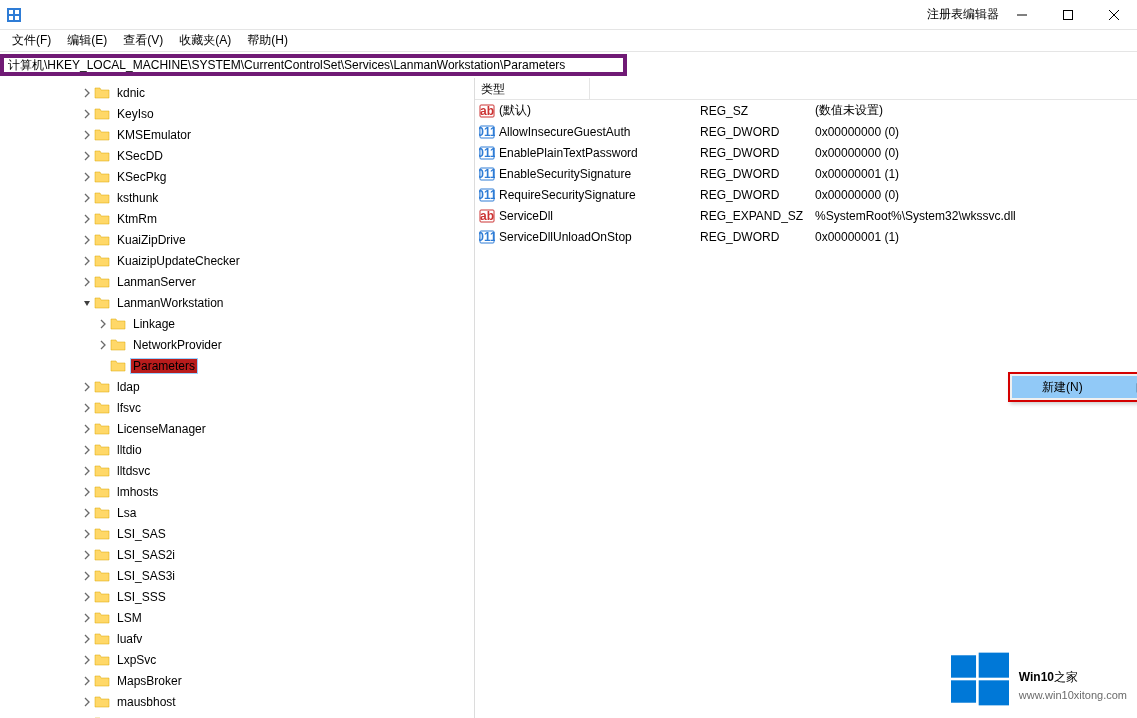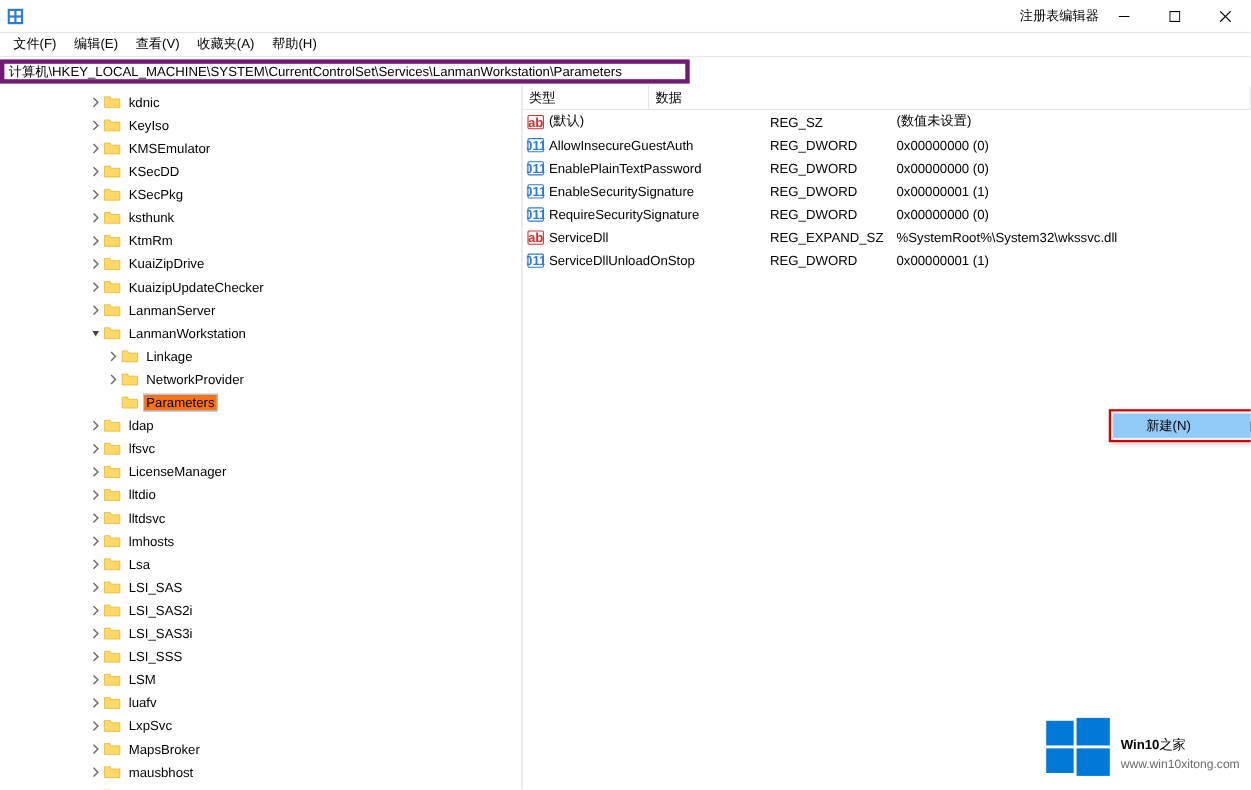--- a/index.html
+++ b/index.html
@@ -13,21 +13,21 @@
 .menuitem { padding: 2px 6px; }
 .addrbar { height: 22px; border: 4px solid #701a75; margin: 2px 4px 2px 0; padding-left: 4px; display: flex; align-items: center; width: 627px; }
 .main { display: flex; height: calc(718px - 30px - 22px - 26px); }
 .treepane { width: 475px; overflow: hidden; border-right: 1px solid #dcdcdc; padding-top: 4px; }
 .tree li { white-space: nowrap; }
 .node { display: flex; align-items: center; height: 20px; }
 .ind { display: inline-block; width: 16px; flex-shrink: 0; }
 .expander { width: 14px; height: 14px; display: inline-flex; align-items: center; justify-content: center; color: #6a6a6a; flex-shrink: 0; }
 .fico { width: 16px; height: 16px; margin-right: 4px; flex-shrink: 0; }
 .nlabel { padding: 1px 3px; }
-.nlabel.sel { background: #f97316; border: 1px solid #99d1ff; padding: 0 2px; }
+.nlabel.sel { background: #b91c1c; border: 1px solid #99d1ff; padding: 0 2px; }
 .listpane { flex: 1; position: relative; }
 .lhead { display: flex; height: 22px; border-bottom: 1px solid #e5e5e5; }
 .lhead div { padding: 3px 6px; border-right: 1px solid #e5e5e5; }
 .col-name { width: 225px; }
 .col-type { width: 115px; }
 .col-data { flex: 1; }
 .row { display: flex; height: 21px; align-items: center; }
 .row .col-name { display: flex; align-items: center; }
 .vico { width: 16px; height: 16px; margin: 0 4px; flex-shrink: 0; }
 .ctxmenu { position: absolute; background: #f0f0f0; border: 1px solid #a0a0a0; box-shadow: 2px 2px 4px rgba(0,0,0,.2); }
@@ -639,21 +639,20 @@
               <path fill="#ffd868" stroke="#d9a400" stroke-width="0.5" d="M1 3h5l1 2h8v8H1z"></path>
             </svg>
             <span class="nlabel">mausbip</span>
           </div>
         </li>
       </ul>
   </div>
   <div class="listpane">
     <div class="lhead">
       <div class="col-type">类型</div>
-      <div class="col-data">数据</div>
     </div>
     <div id="rows">
         <div class="row">
           <div class="col-name">
             <svg class="vico" viewBox="0 0 16 16">
               <rect x="1" y="2" width="14" height="12" rx="1" fill="#fff" stroke="#c33"></rect>
               <text x="8" y="12" font-size="8" text-anchor="middle" fill="#c33" font-weight="bold">ab</text>
             </svg>
             <span>(默认)</span>
           </div>

